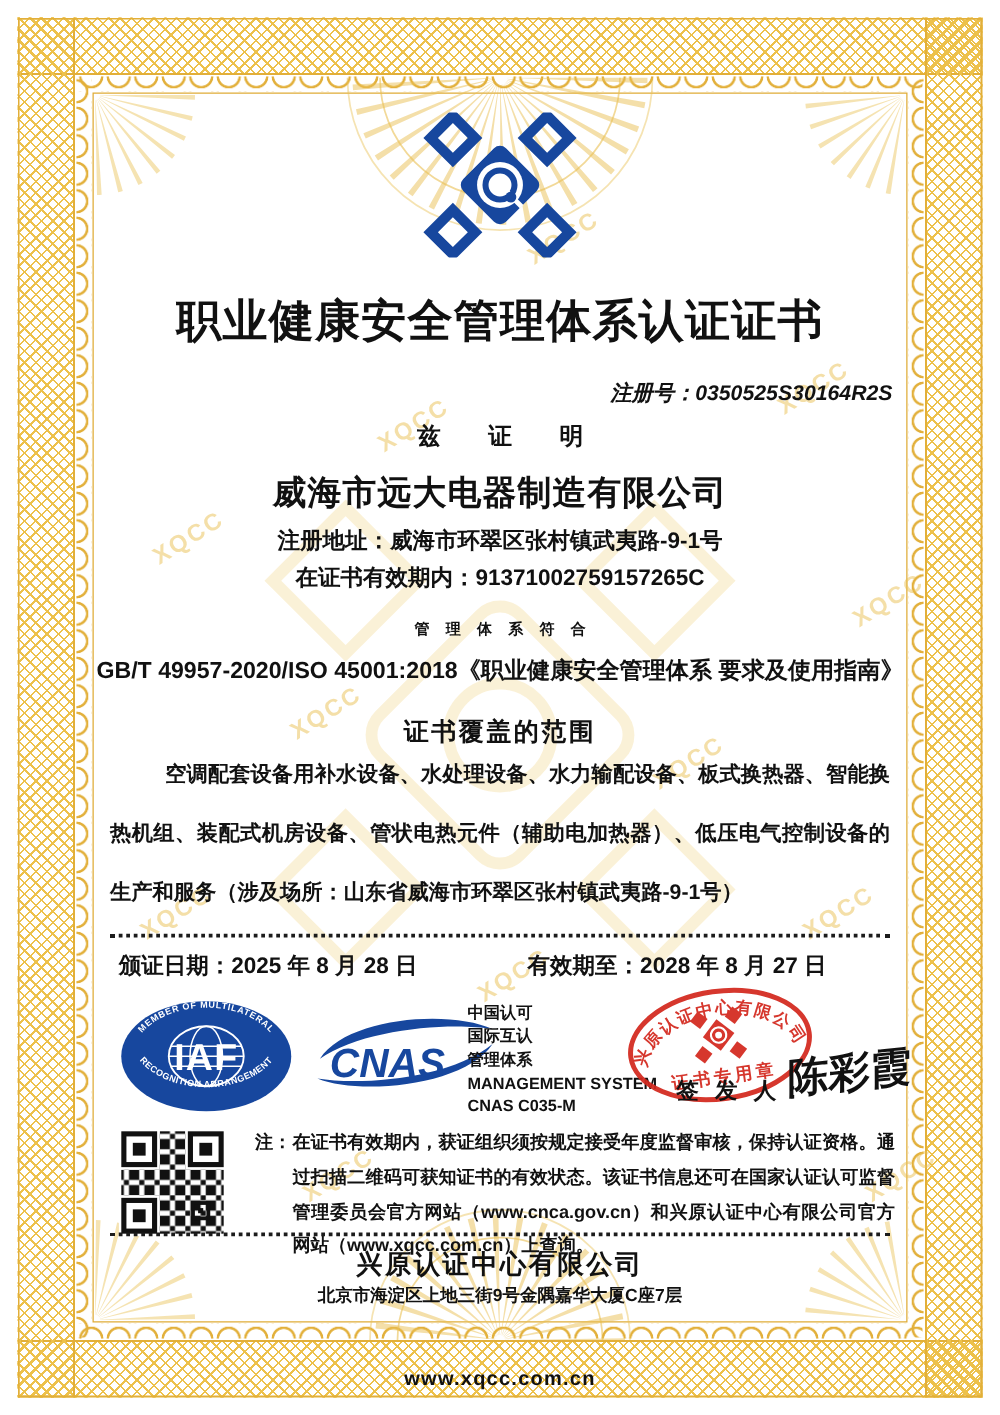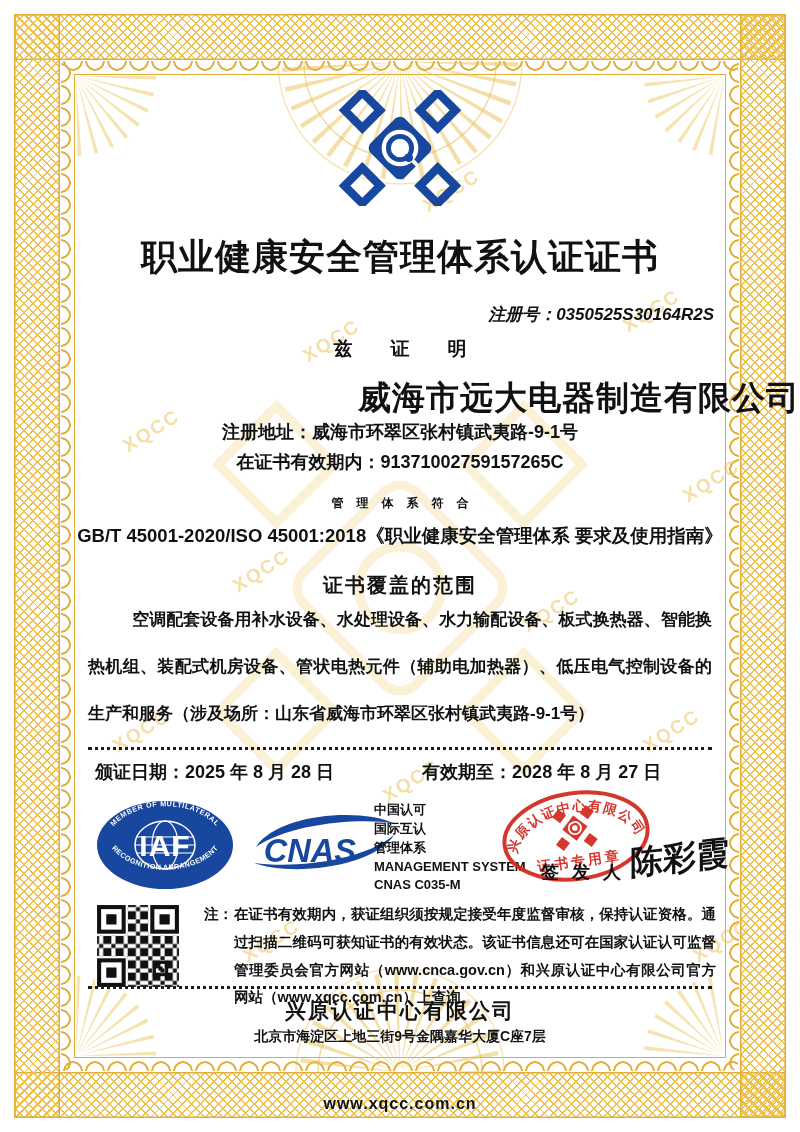--- a/index.html
+++ b/index.html
@@ -44,21 +44,21 @@
         font-size:19px; letter-spacing:2px; transform:rotate(-32deg); }
   .wm-big { position:absolute; left:168px; top:398px; width:464px; height:380px; opacity:.30; }
   
   .cline { position:absolute; left:0; right:0; text-align:center; }
   .logo-wrap { position:absolute; top:90px; left:0; right:0; display:flex; justify-content:center; }
   .logo { width:124px; height:116px; }
   .logo-caption { top:206px; font-size:17px; font-weight:800; letter-spacing:14px; text-indent:14px; }
   .title   { top:233px; font-size:36px; font-weight:900; letter-spacing:1px; }
   .regno   { position:absolute; top:303px; right:86px; font-size:17px; font-weight:700;font-style:italic; }
   .certify-heading { top:336px; font-size:19px; font-weight:800; letter-spacing:38px; text-indent:38px; }
-  .company { top:376px; font-size:33px; font-weight:800; letter-spacing:1px;text-align:right; }
+  .company { top:376px; font-size:27px; font-weight:800; letter-spacing:1px; }
   .addr    { top:420px; font-size:18px; font-weight:700; }
   .credit  { top:450px; font-size:18px; font-weight:700; }
   .ms-heading    { top:495px; font-size:12px; font-weight:800; letter-spacing:13px; text-indent:13px; }
   .standard      { top:523px; font-size:18.5px; font-weight:800; }
   .scope-heading { top:572px; font-size:20px; font-weight:800; letter-spacing:2px; }
   .scope { position:absolute; top:596px; left:88px; width:624px; font-size:17px;
            font-weight:700; line-height:47px; text-align:justify; text-indent:2.6em; }
   .sep { position:absolute; left:88px; right:88px; border-top:3px dotted #1c1c1c; }
   .sep-1 { top:747px; } .sep-2 { top:986px; }
   .dates { position:absolute; top:760px; left:95px; font-size:18px; font-weight:700; display:flex; gap:88px; }
@@ -177,21 +177,21 @@
   <div class="cline certify-heading">兹证明</div>
   <div class="cline company">威海市远大电器制造有限公司</div>
   <div class="cline addr">
     <span>注册地址：</span><span>威海市环翠区张村镇武夷路-9-1号</span>
   </div>
   <div class="cline credit">
     <span>在证书有效期内：</span><span>91371002759157265C</span>
   </div>
 
   <div class="cline ms-heading">管理体系符合</div>
-  <div class="cline standard">GB/T 45001-2020/ISO 45001:2018《职业健康安全管理体系 要求及使用指南》</div>
+  <div class="cline standard">GB/T 49957-2020/ISO 45001:2018《职业健康安全管理体系 要求及使用指南》</div>
 
   <div class="cline scope-heading">证书覆盖的范围</div>
   <div class="scope">空调配套设备用补水设备、水处理设备、水力输配设备、板式换热器、智能换热机组、装配式机房设备、管状电热元件（辅助电加热器）、低压电气控制设备的生产和服务（涉及场所：山东省威海市环翠区张村镇武夷路-9-1号）</div>
 
   <div class="sep sep-1"></div>
 
   <div class="dates">
     <div>
       <span>颁证日期：</span><span>2025 年 8 月 28 日</span>
     </div>

